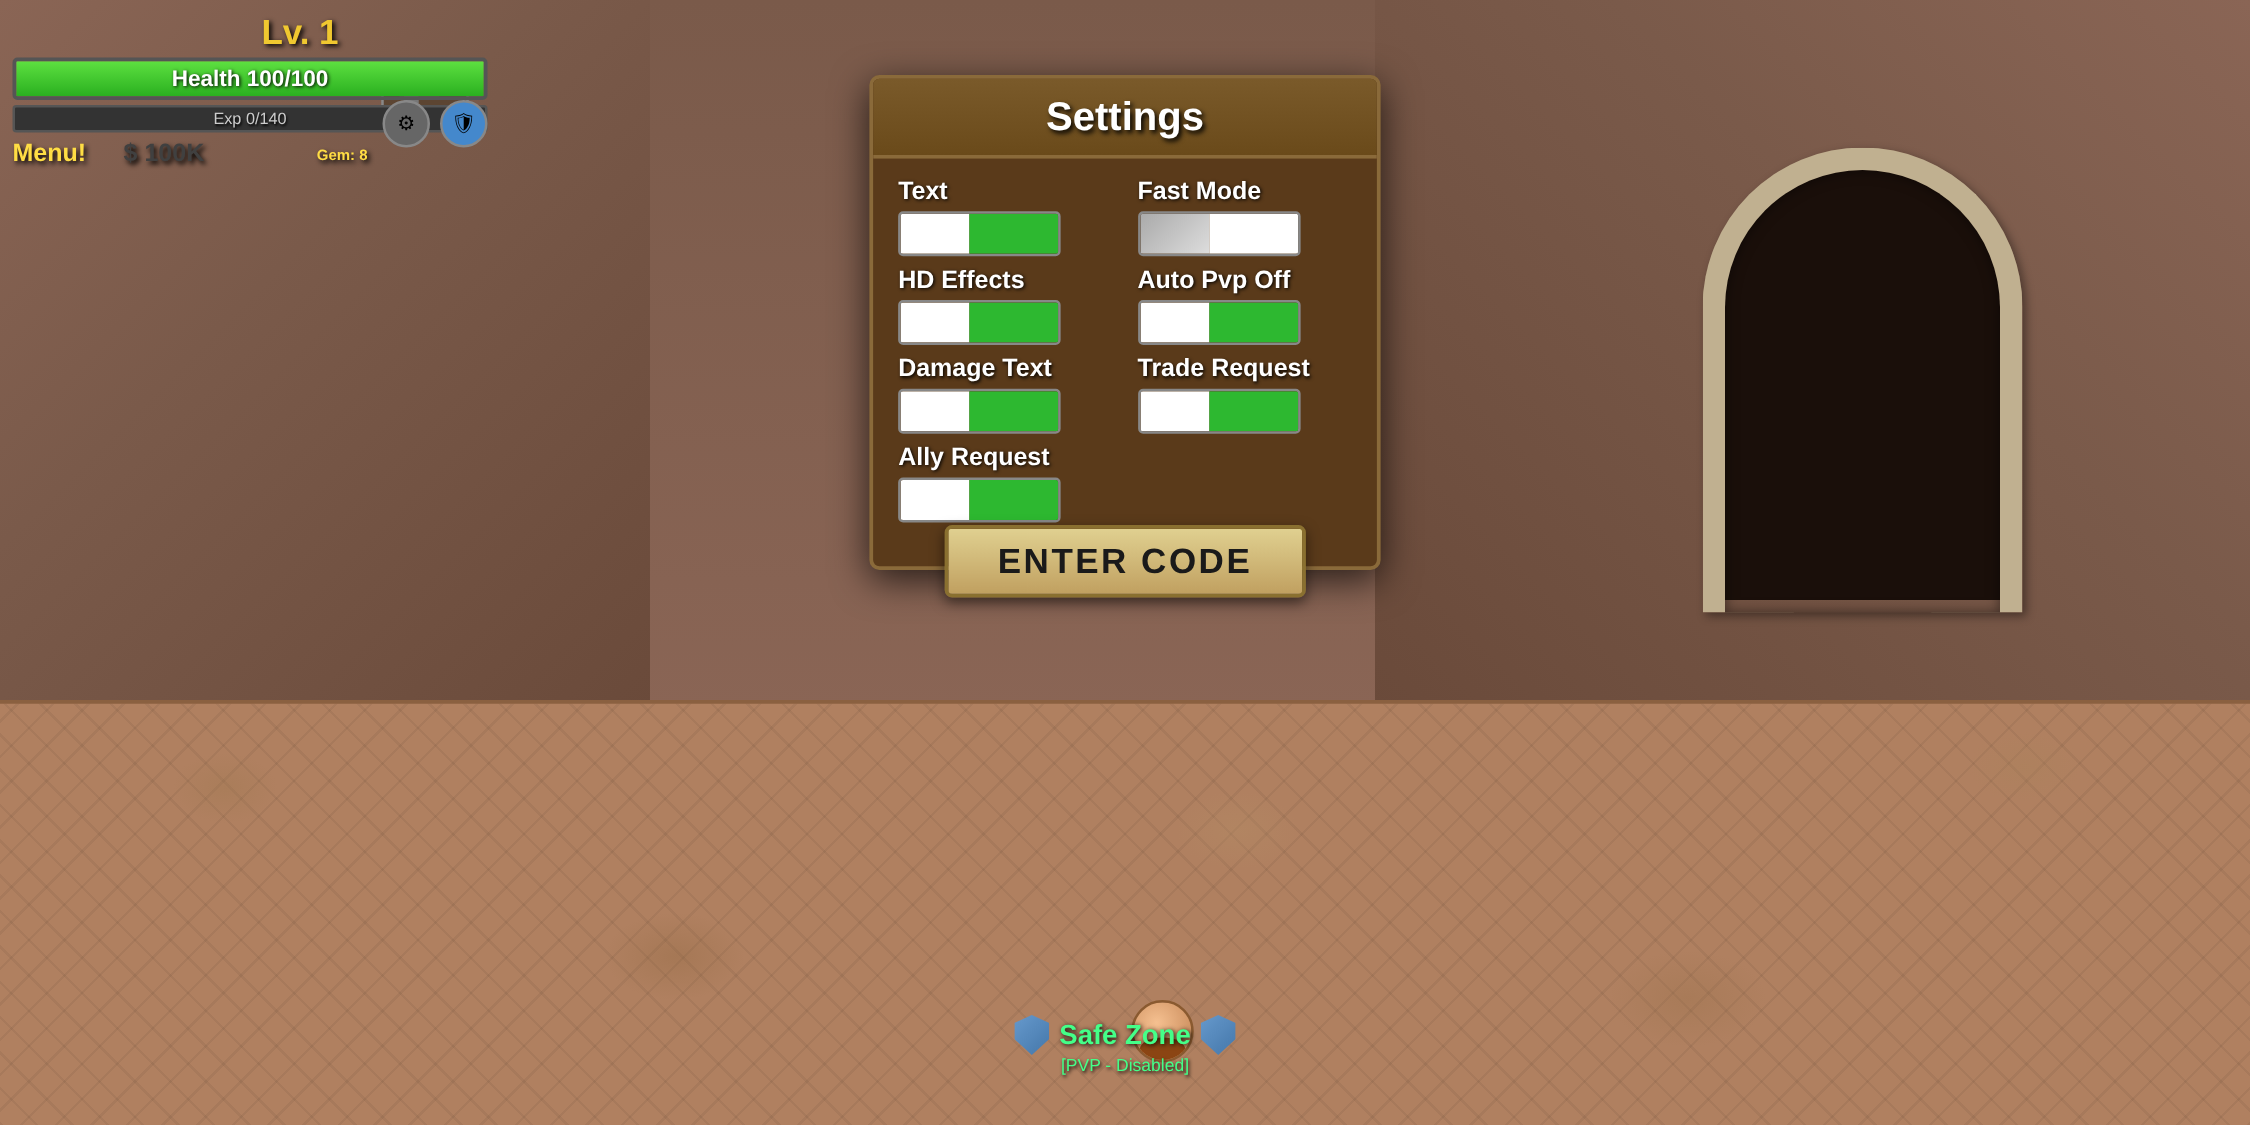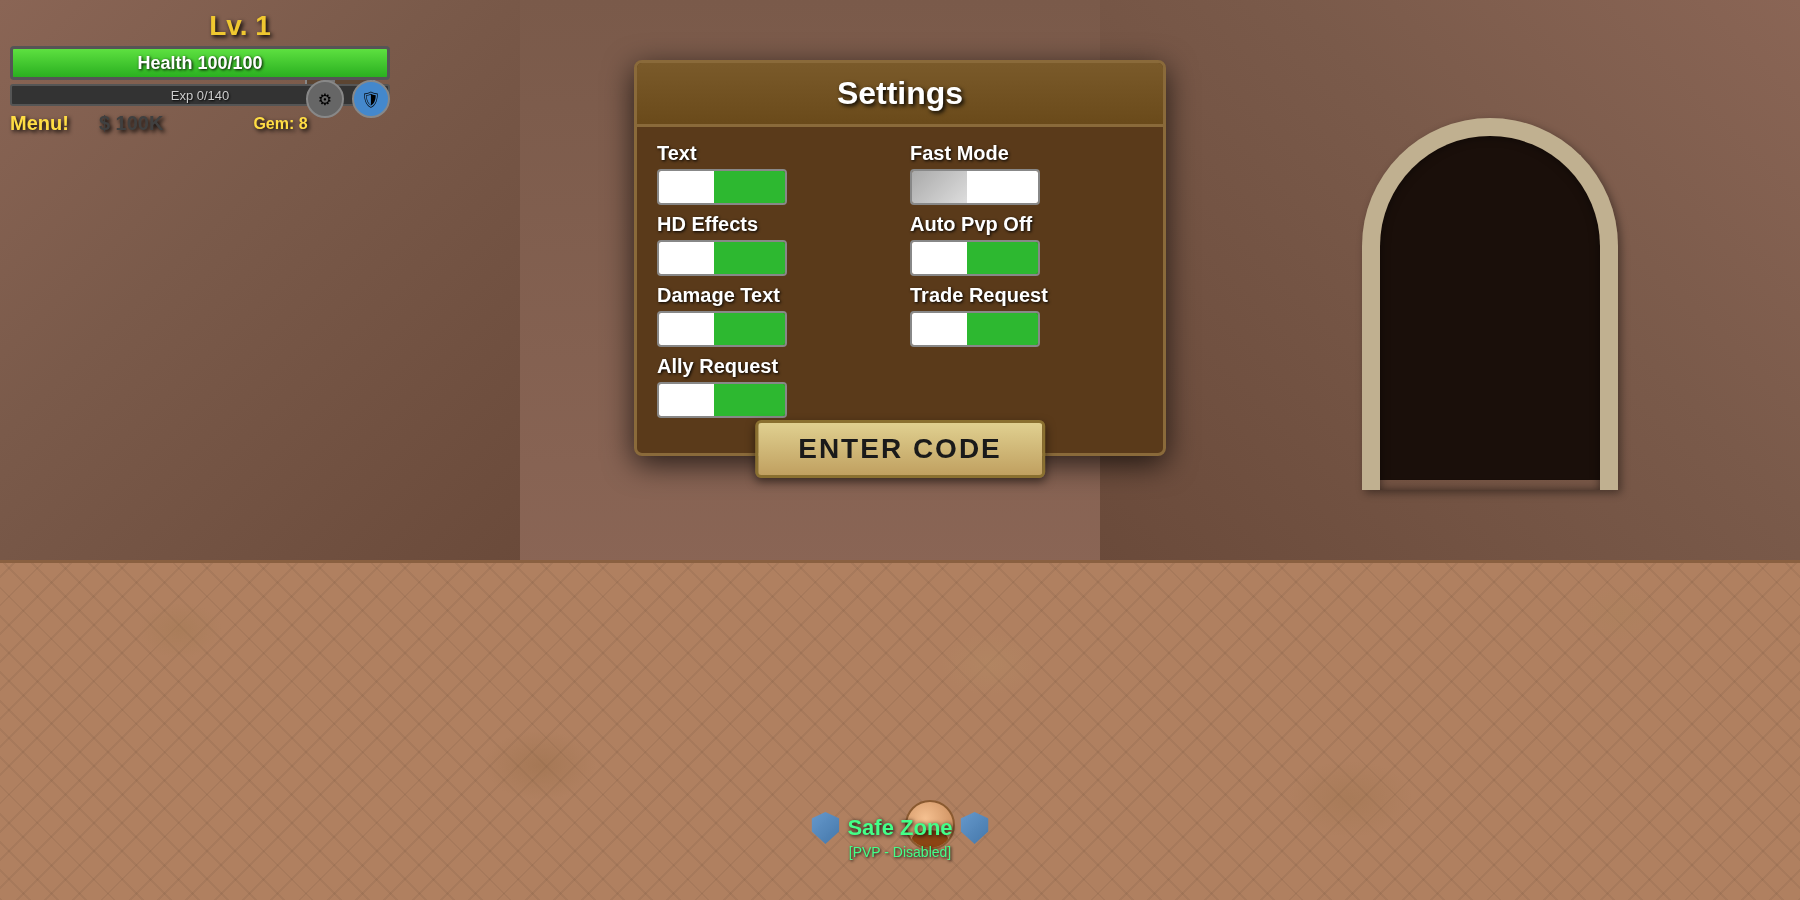--- a/index.html
+++ b/index.html
@@ -207,21 +207,21 @@
 
     .money-text {
       color: #404040;
       font-size: 20px;
       font-weight: bold;
       text-shadow: 2px 2px 4px #000;
     }
 
     .gem-text {
       color: #ffdd44;
-      font-size: 16px;
+      font-size: 12px;
       font-weight: bold;
       text-shadow: 2px 2px 4px #000;
       margin-left: 60px;
     }
 
     
     .weapon-icon-top {
       position: absolute;
       top: 5px;
       left: 295px;
@@ -250,21 +250,21 @@
 
     .hud-icon-gear { background: #666; }
     .hud-icon-blue { background: #4488cc; }
 
     
     .settings-panel {
       position: absolute;
       top: 60px;
       left: 50%;
       transform: translateX(-50%);
-      width: 532px;
+      width: 409px;
       background: #5a3a1a;
       border: 3px solid #8a6a3a;
       border-radius: 8px;
       z-index: 20;
       box-shadow: 0 8px 30px rgba(0,0,0,0.7);
       padding-bottom: 20px;
     }
 
     .settings-header {
       background: linear-gradient(to bottom, #7a5a2a, #6a4a1a);

